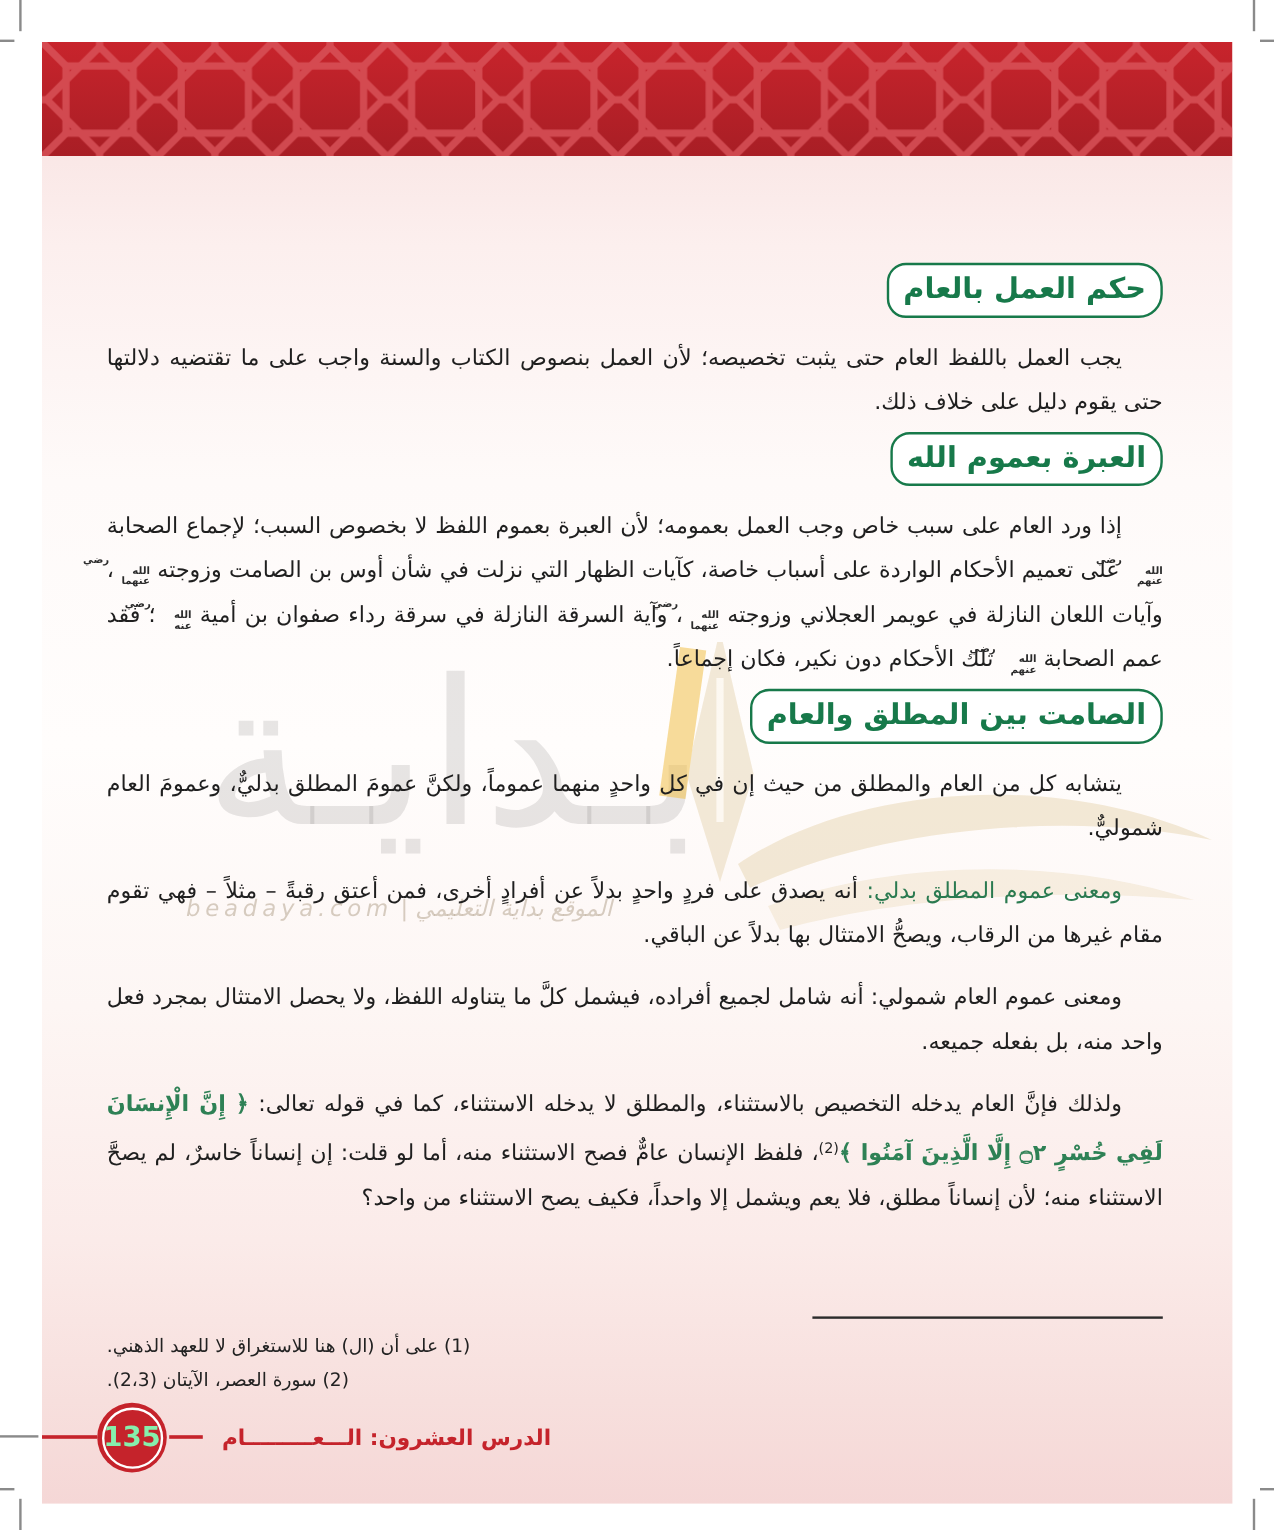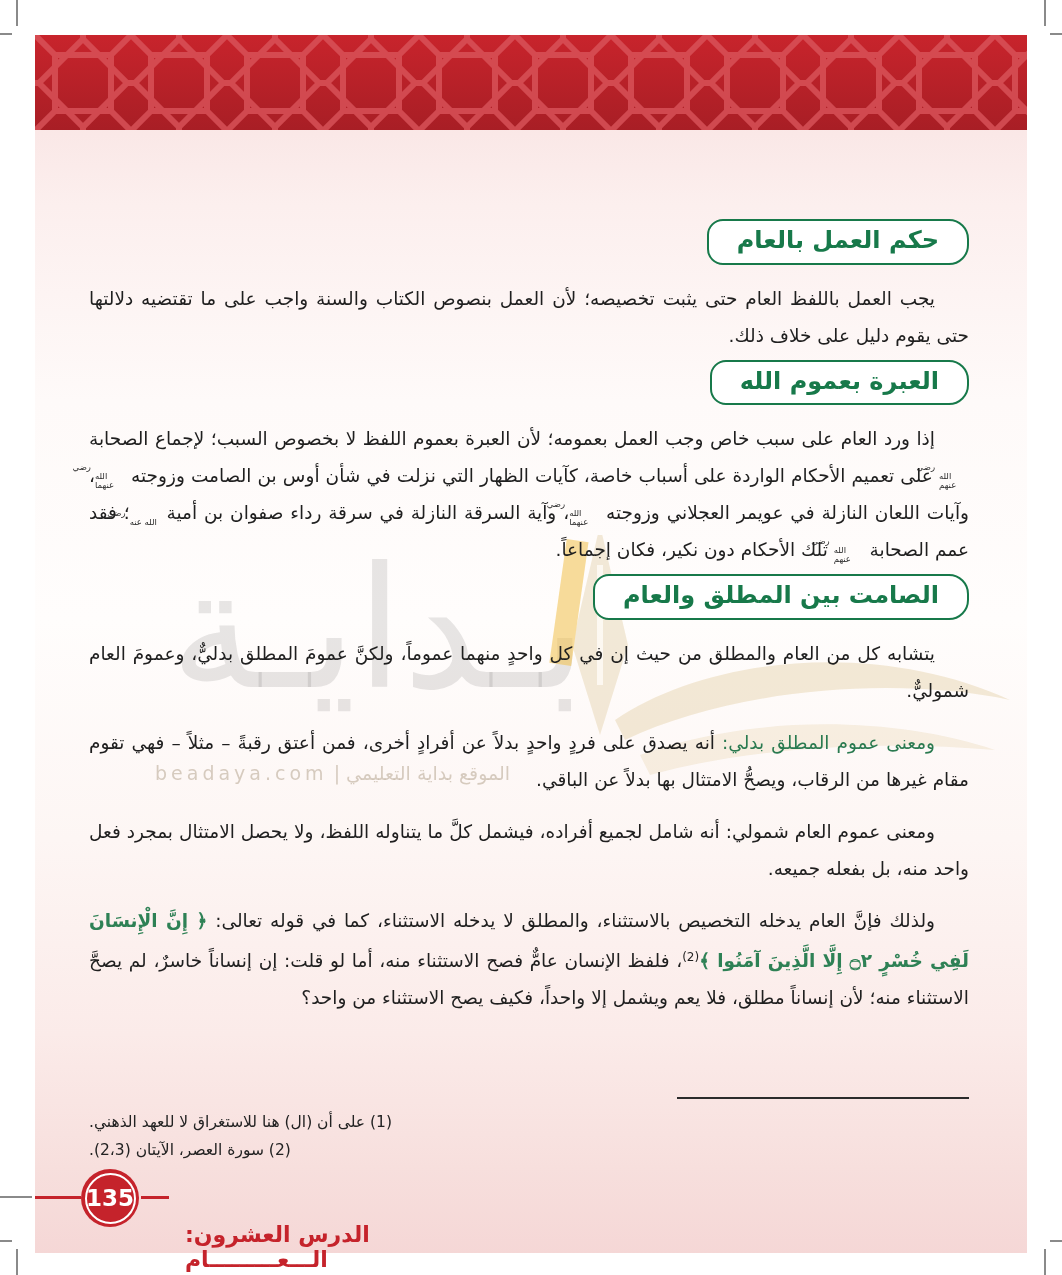--- a/index.html
+++ b/index.html
@@ -8,48 +8,48 @@
 
   
   .sheet { position:absolute; left:35px; top:35px; width:992px; height:1218px;
     background:linear-gradient(180deg,#f4d0cf 0%,#f9e4e3 5%,#fcefee 14%,#fefaf9 30%,#fffdfc 48%,#fdf6f4 66%,#fbebe9 82%,#f7dfdd 93%,#f5d7d6 100%); }
 
   .banner { position:absolute; top:0; left:0; width:992px; height:95px; display:block; }
 
   
   .watermark { position:absolute; top:515px; left:0; width:992px; height:270px; z-index:1; pointer-events:none; overflow:visible; }
   .wm-text { position:absolute; right:440px; top:-5px; font-size:168px; font-weight:normal; color:rgba(70,70,70,0.13); direction:rtl; letter-spacing:10px; line-height:1; }
-  .wm-caption { position:absolute; left:120px; top:212px; font-size:19px; letter-spacing:4px; color:rgba(150,130,100,0.38); direction:rtl; }
+  .wm-caption { position:absolute; left:120px; top:196px; font-size:19px; letter-spacing:4px; color:rgba(150,130,100,0.38); direction:rtl;font-style:italic; }
   .wm-pen { position:absolute; left:415px; top:-15px; }
 
   
   .content { position:absolute; top:178px; right:58px; width:880px; direction:rtl; z-index:2; }
   .sec-heading { text-align:right; margin:6px 0 13px; }
   .h-box { display:inline-block; background:#ffffff; border:2.5px solid #17794a; border-radius:16px 20px 20px 16px;
-    padding:6px 28px 8px; color:#17794a; font-size:24px; font-weight:bold; line-height:1.15; }
+    padding:6px 12px 8px; color:#17794a; font-size:24px; font-weight:bold; line-height:1.15; }
   p.body { font-size:18.5px; line-height:37px; color:#1f1f1f; text-align:justify; text-indent:34px; margin:15px 0 6px; }
   .seg-green { color:#2a7a50; }
   .seg-quran { color:#2e8155; font-weight:bold; }
   .seg-sup { font-size:12px; vertical-align:6px; }
-  .seg-hon { display:inline-block; width:30px; font-size:8.5px; line-height:9px; text-align:left; vertical-align:-6px; color:#2b2b2b; font-weight:normal; }
+  .seg-hon { display:inline-block; width:30px; font-size:8.5px; line-height:9px; text-align:right; vertical-align:-6px; color:#2b2b2b; font-weight:bold; }
 
   
   .footnotes { position:absolute; top:1062px; right:58px; width:880px; direction:rtl; z-index:2; }
   .fn-rule { width:292px; border-top:2px solid #2b2b2b; margin-bottom:9px; }
   .fn { font-size:15.5px; line-height:28px; color:#222; text-align:left; }
 
   
   .footer { position:absolute; top:1134px; left:0; width:992px; height:70px; z-index:2; }
   .f-line { position:absolute; top:27px; height:3px; background:#c5232b; }
   .f-line.left { left:0; width:46px; }
   .f-line.right { left:106px; width:28px; }
   .badge { position:absolute; left:46px; top:0; width:58px; height:58px; border-radius:50%; background:#c5232b; display:flex; align-items:center; justify-content:center; }
   .badge::before { content:""; position:absolute; inset:3.5px; border:2.5px solid #ffffff; border-radius:50%; }
-  .badge-num { color:#ffffff; font-size:23px; font-weight:bold; position:relative; }
-  .footer-text { position:absolute; left:150px; top:19px; width:290px; direction:rtl; text-align:left; color:#c5232b; font-weight:bold; font-size:22px;margin-top:34px; }
+  .badge-num { color:#86efac; font-size:23px; font-weight:bold; position:relative; }
+  .footer-text { position:absolute; left:150px; top:19px; width:290px; direction:rtl; text-align:left; color:#c5232b; font-weight:bold; font-size:18px; }
 
   
   .crop { position:absolute; background:#8a8a8a; z-index:3; }
   .crop.v { width:1.5px; height:26px; }
   .crop.h { width:12px; height:1.5px; }
 </style>
 </head>
 <body>
 
 <div class="sheet">

